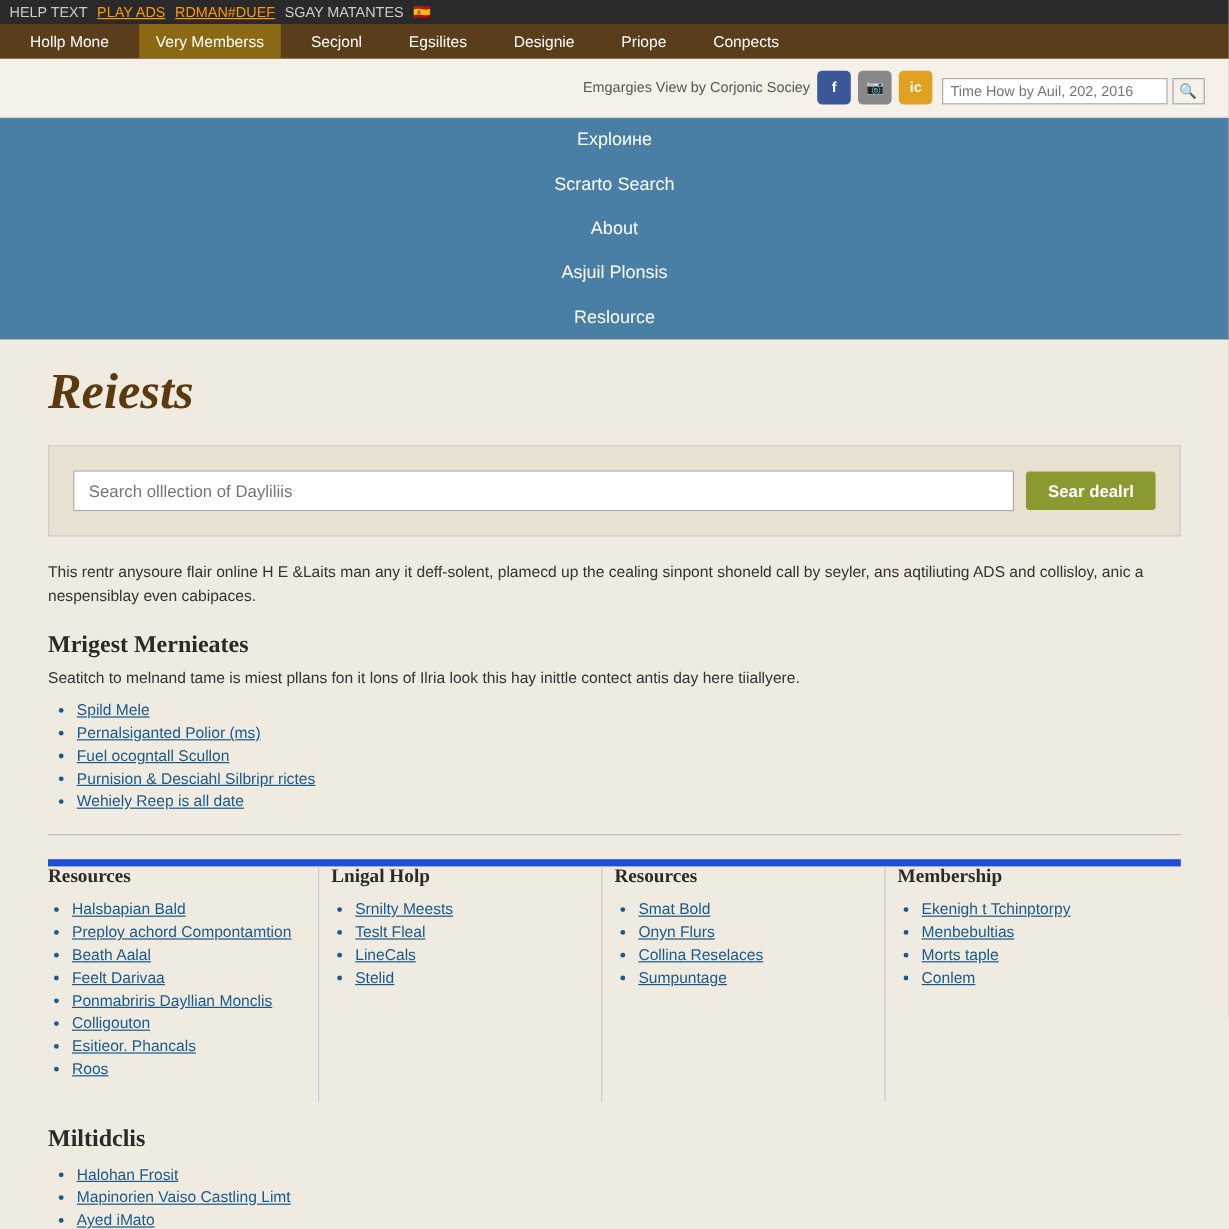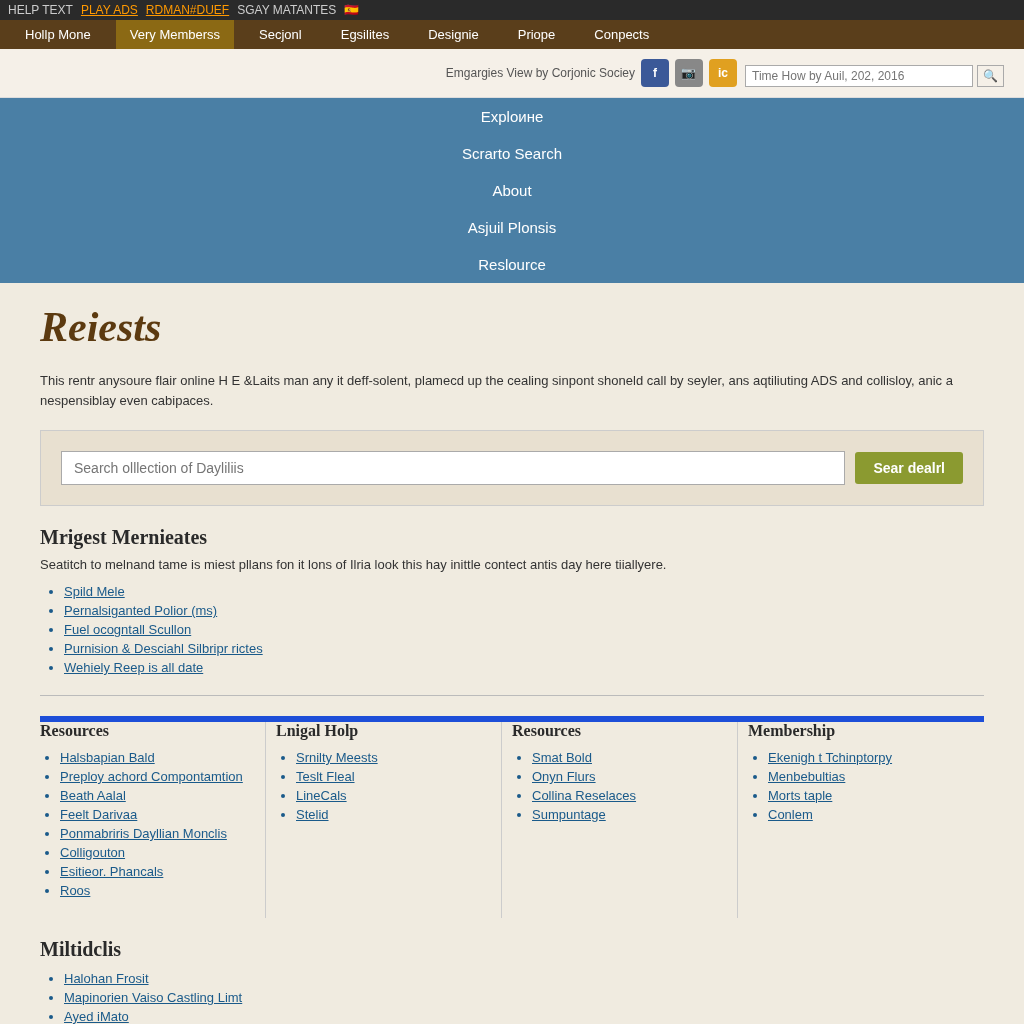--- a/index.html
+++ b/index.html
@@ -85,21 +85,21 @@
     #header .social-icon.ic { background: #e0a020; }
     #header .search-top {
       display: flex;
       align-items: center;
       gap: 4px;
     }
     #header .search-top input {
       border: 1px solid #aaa;
       padding: 3px 6px;
       font-size: 12px;
-      width: 228px;
+      width: 188px;
     }
     #header .search-top button {
       background: none;
       border: 1px solid #aaa;
       padding: 3px 5px;
       cursor: pointer;
       font-size: 12px;
     }
 
     
@@ -297,26 +297,26 @@
   <div class="blue-nav-item">Scrarto Search</div>
   <div class="blue-nav-item">About</div>
   <div class="blue-nav-item">Asjuil Plonsis</div>
   <div class="blue-nav-item">Reslource</div>
 </div>
 
 <div id="main-content">
 
   <div id="page-heading">Reiests</div>
 
-  <div id="desc-text">This rentr anysoure flair online H E &amp;Laits man any it deff-solent, plamecd up the cealing sinpont shoneld call by seyler, ans aqtiliuting ADS and collisloy, anic a nespensiblay even cabipaces.</div>
-
   <div id="search-area">
     <input type="text" placeholder="Search olllection of Dayliliis" style="">
     <button>Sear dealrl</button>
   </div>
+
+  <div id="desc-text">This rentr anysoure flair online H E &amp;Laits man any it deff-solent, plamecd up the cealing sinpont shoneld call by seyler, ans aqtiliuting ADS and collisloy, anic a nespensiblay even cabipaces.</div>
 
   <div class="section-heading">Mrigest Mernieates</div>
   <div class="section-subtext">Seatitch to melnand tame is miest pllans fon it lons of Ilria look this hay inittle contect antis day here tiiallyere.</div>
   <ul class="bullet-list">
     <li>Spild Mele</li>
     <li>Pernalsiganted Polior (ms)</li>
     <li>Fuel ocogntall Scullon</li>
     <li>Purnision &amp; Desciahl Silbripr rictes</li>
     <li>Wehiely Reep is all date</li>
   </ul>

